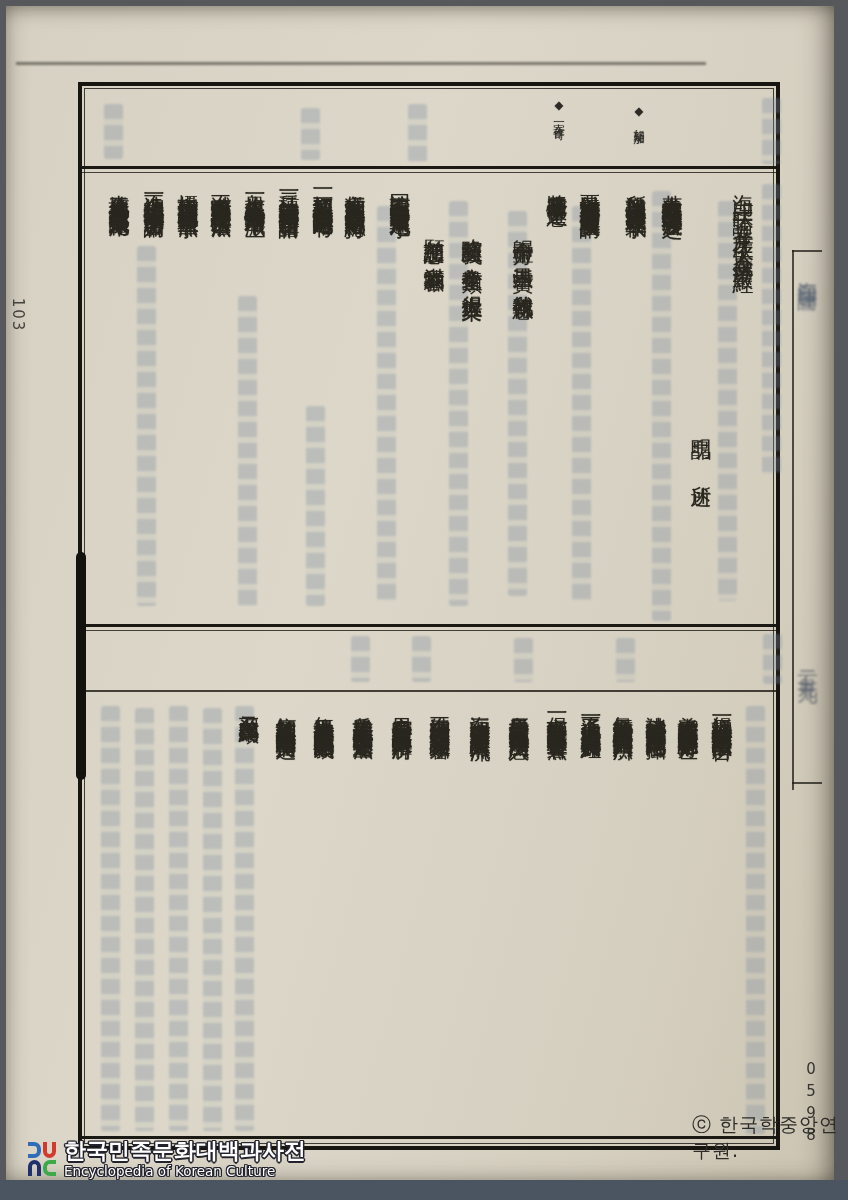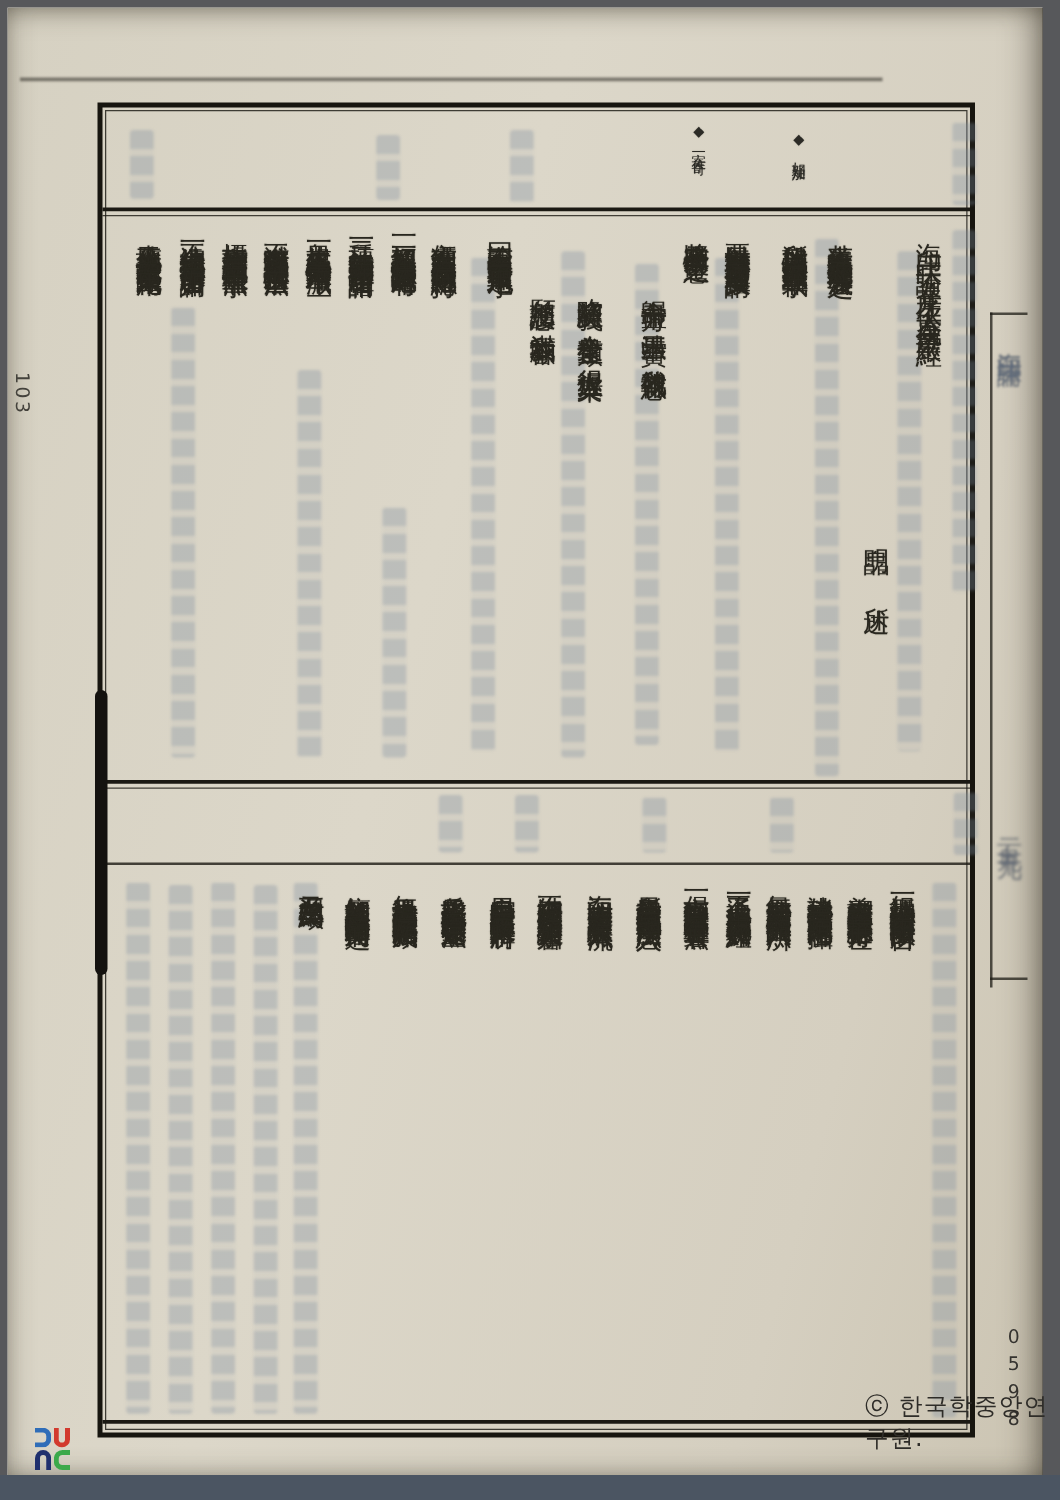--- a/index.html
+++ b/index.html
@@ -215,17 +215,21 @@
 
   <div class="bottom-band"></div>
 
   <div class="logo">
     <div class="logo-mark">
       <span class="lm-blue" id="lm-blue" style="border-color: rgb(47, 109, 184);"></span>
       <span class="lm-red" id="lm-red" style="border-color: rgb(210, 58, 46);"></span>
       <span class="lm-navy" id="lm-navy" style="border-color: rgb(32, 48, 110);"></span>
       <span class="lm-green" id="lm-green" style="border-color: rgb(60, 169, 74);"></span>
     </div>
+    <div class="logo-text">
+      <div class="logo-kr">한국민족문화대백과사전</div>
+      <div class="logo-en">Encyclopedia of Korean Culture</div>
+    </div>
   </div>
 
   <div class="copyright">ⓒ 한국학중앙연구원.</div>
 
 </div>
 
 </body></html>

